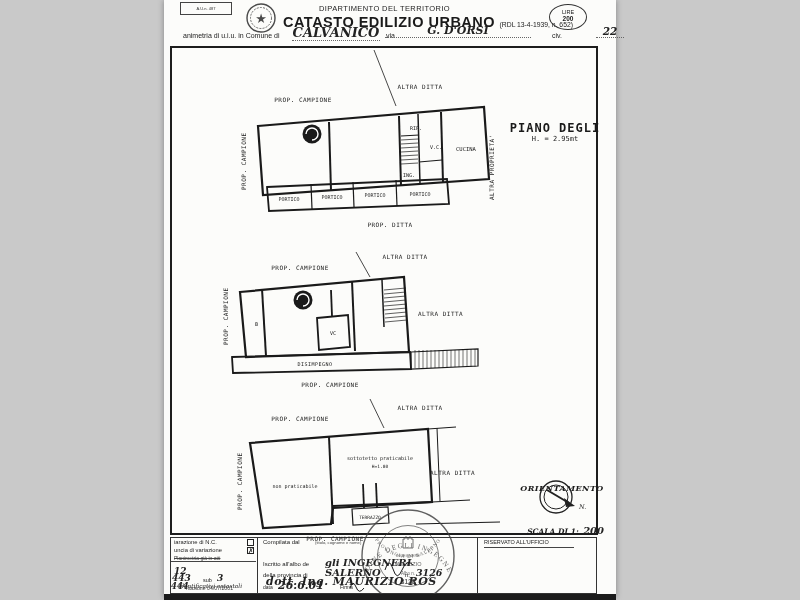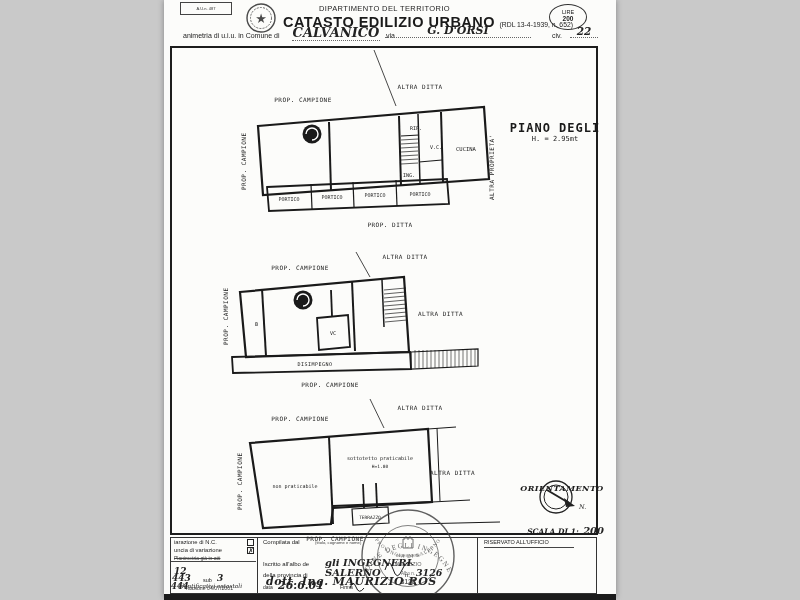--- a/index.html
+++ b/index.html
@@ -50,21 +50,21 @@
        border-radius:50%;text-align:center;padding-top:4px;">
     <div style="font-size:5.5px;">LIRE</div>
     <div style="font-size:6.5px;font-weight:bold;">200</div>
   </div>
 
   <div class="abs txt" style="left:183px;top:32px;font-size:7px;color:#222;">animetria di u.i.u. in Comune di</div>
   <div class="abs txt hand dotu" style="left:292px;top:25px;width:88px;font-size:13px;">CALVANICO</div>
   <div class="abs txt" style="left:386px;top:32px;font-size:7px;color:#222;">via</div>
   <div class="abs txt hand dotu" style="left:385px;top:24px;width:146px;font-size:11px;">G. D'ORSI</div>
   <div class="abs txt" style="left:552px;top:32px;font-size:7px;color:#222;">civ.</div>
-  <div class="abs txt hand dotu" style="left:570px;top:25px;width:28px;font-size:10.5px;">22</div>
+  <div class="abs txt hand dotu" style="left:596px;top:25px;width:28px;font-size:10.5px;">22</div>
 
   <div class="abs mainbox"></div>
 
   <div class="abs txt" style="left:500px;top:121px;width:110px;">
     <div class="ptitle" style="font-size:12px;">PIANO DEGLI</div>
     <div class="psub" style="font-size:7px;">H. = 2.95mt</div>
   </div>
 
 
 

